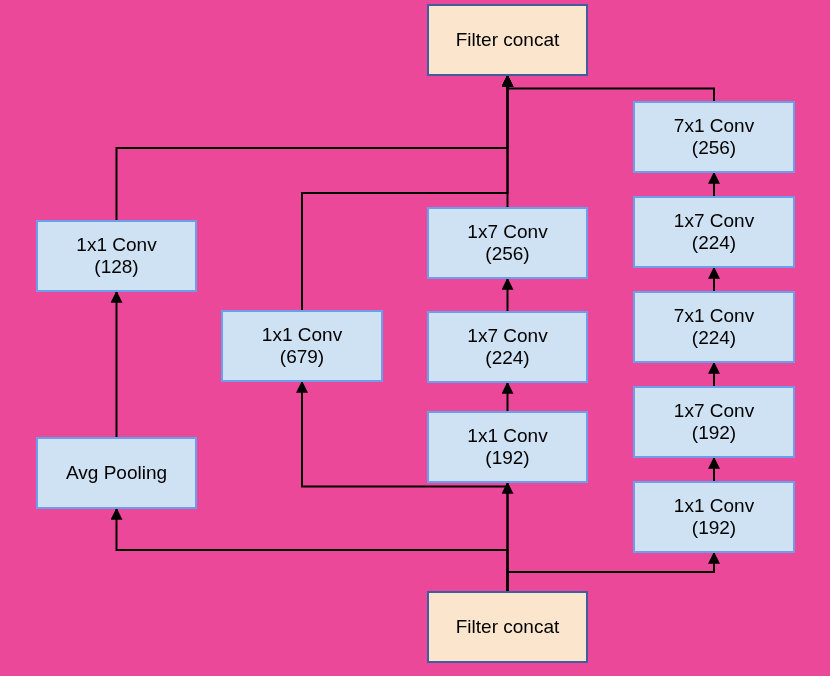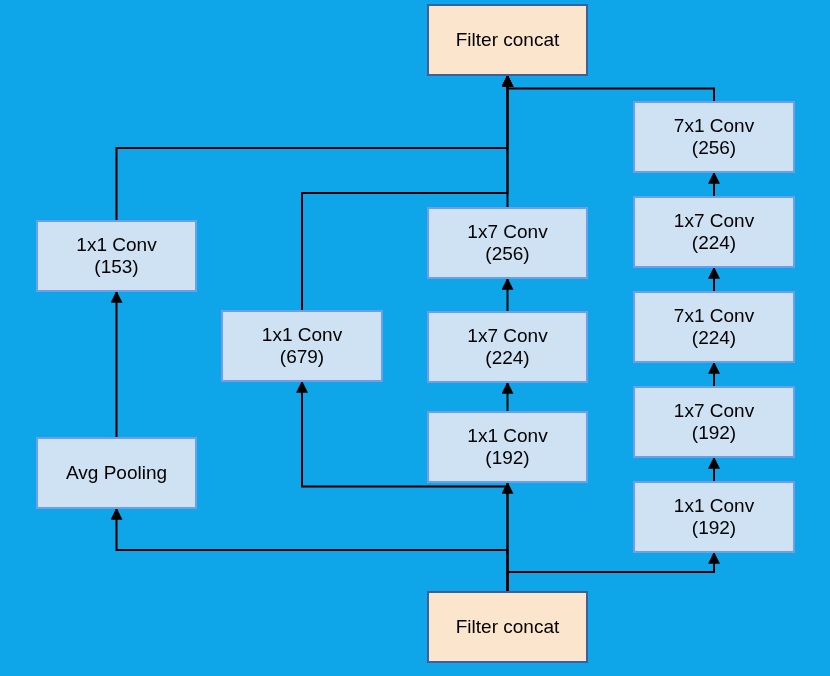--- a/index.html
+++ b/index.html
@@ -45,21 +45,21 @@
   }
   .node .l1,
   .node .l2 {
     display: block;
     white-space: nowrap;
   }
 </style>
 </head>
 <body>
 
-<div id="canvas" style="background: #0ea5e9;">
+<div id="canvas" style="background: #ec4899;">
   <svg class="edge-layer" viewBox="0 0 830 676" width="830" height="676">
     <defs>
       <marker id="arrow" viewBox="0 0 10 10" refX="9" refY="5" markerWidth="6" markerHeight="6" orient="auto-start-reverse">
         <path d="M 0 0 L 10 5 L 0 10 z" fill="#000000"></path>
       </marker>
     </defs>
     <g id="edges">
         <path d="M 507.5 591 L 507.5 550 L 116.5 550 L 116.5 509" fill="none" stroke="#000000" stroke-width="2" marker-end="url(#arrow)"></path>
         <path d="M 507.5 591 L 507.5 486.5 L 302 486.5 L 302 382" fill="none" stroke="#000000" stroke-width="2" marker-end="url(#arrow)"></path>
         <path d="M 507.5 591 L 507.5 483" fill="none" stroke="#000000" stroke-width="2" marker-end="url(#arrow)"></path>
@@ -88,21 +88,21 @@
       <div class="node conv" style="left: 427px; top: 207px; width: 161px; height: 72px; background: rgb(207, 226, 243); border-color: rgb(109, 158, 235); color: rgb(0, 0, 0);">
         <span class="l1">1x7 Conv</span>
         <span class="l2">(256)</span>
       </div>
       <div class="node conv" style="left: 633px; top: 196px; width: 162px; height: 72px; background: rgb(207, 226, 243); border-color: rgb(109, 158, 235); color: rgb(0, 0, 0);">
         <span class="l1">1x7 Conv</span>
         <span class="l2">(224)</span>
       </div>
       <div class="node conv" style="left: 36px; top: 220px; width: 161px; height: 72px; background: rgb(207, 226, 243); border-color: rgb(109, 158, 235); color: rgb(0, 0, 0);">
         <span class="l1">1x1 Conv</span>
-        <span class="l2">(153)</span>
+        <span class="l2">(128)</span>
       </div>
       <div class="node conv" style="left: 221px; top: 310px; width: 162px; height: 72px; background: rgb(207, 226, 243); border-color: rgb(109, 158, 235); color: rgb(0, 0, 0);">
         <span class="l1">1x1 Conv</span>
         <span class="l2">(679)</span>
       </div>
       <div class="node conv" style="left: 427px; top: 311px; width: 161px; height: 72px; background: rgb(207, 226, 243); border-color: rgb(109, 158, 235); color: rgb(0, 0, 0);">
         <span class="l1">1x7 Conv</span>
         <span class="l2">(224)</span>
       </div>
       <div class="node conv" style="left: 633px; top: 291px; width: 162px; height: 72px; background: rgb(207, 226, 243); border-color: rgb(109, 158, 235); color: rgb(0, 0, 0);">

